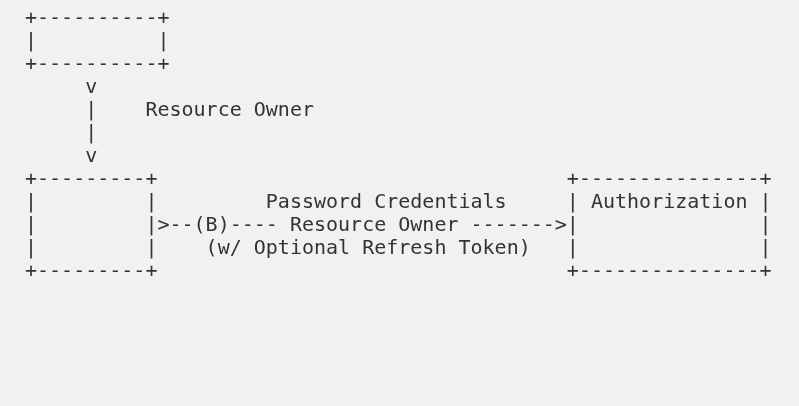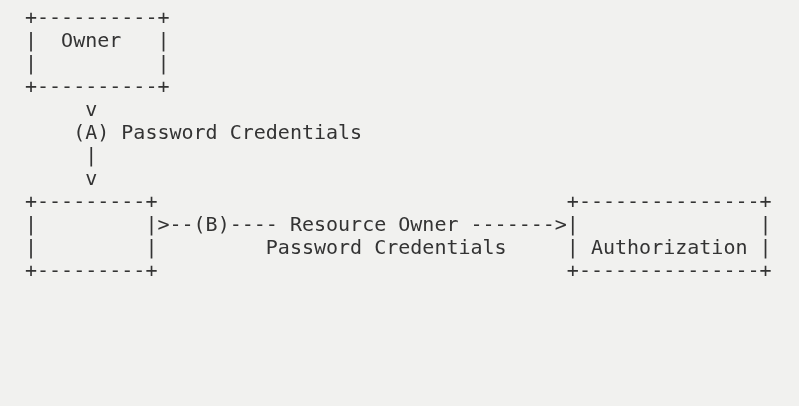--- a/index.html
+++ b/index.html
@@ -29,25 +29,25 @@
     white-space: pre;
     height: 23px;
   }
 </style>
 </head>
 <body>
 
 <div class="screen">
   <div class="ascii-diagram">
     <div class="ascii-line">+----------+</div>
-    <div class="ascii-line">|  Owner   |</div>
     <div class="ascii-line">|          |</div>
     <div class="ascii-line">+----------+</div>
     <div class="ascii-line">     v</div>
-    <div class="ascii-line">    (A) Password Credentials</div>
+    <div class="ascii-line">     |    Resource Owner</div>
     <div class="ascii-line">     |</div>
     <div class="ascii-line">     v</div>
     <div class="ascii-line">+---------+                                  +---------------+</div>
+    <div class="ascii-line">|         |         Password Credentials     | Authorization |</div>
     <div class="ascii-line">|         |&gt;--(B)---- Resource Owner -------&gt;|               |</div>
-    <div class="ascii-line">|         |         Password Credentials     | Authorization |</div>
+    <div class="ascii-line">|         |    (w/ Optional Refresh Token)   |               |</div>
     <div class="ascii-line">+---------+                                  +---------------+</div>
   </div>
 </div>
 
 </body></html>

